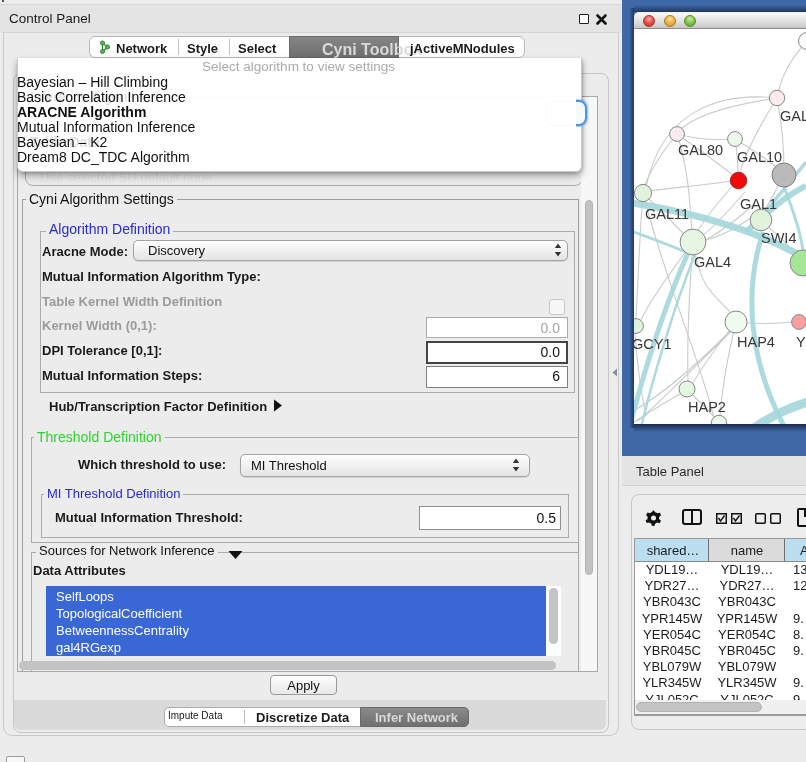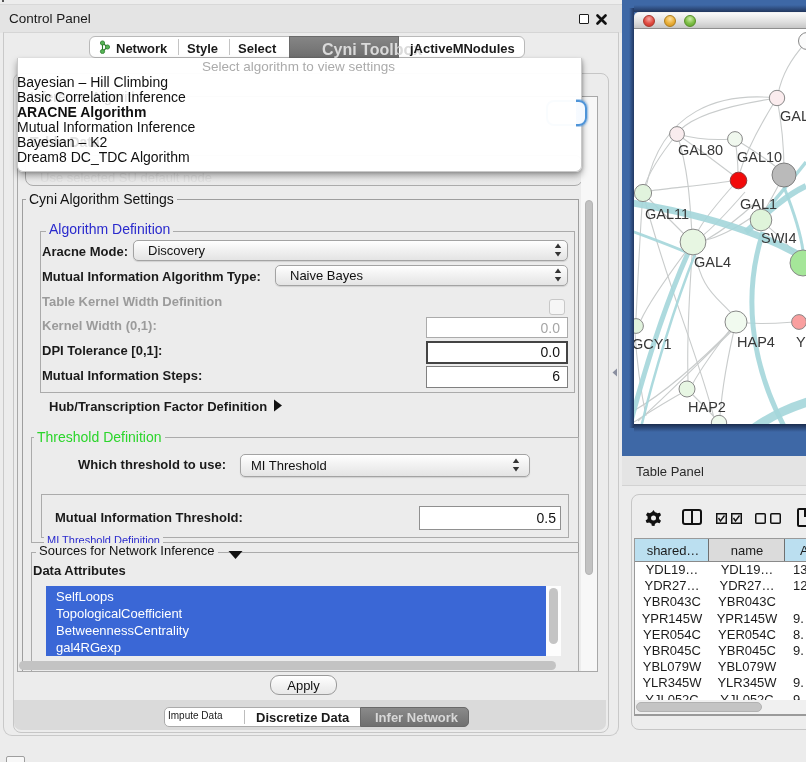--- a/index.html
+++ b/index.html
@@ -77,27 +77,20 @@
   <div class="lbl" style="left:42px;top:244px;">Aracne Mode:</div>
   <div class="combo" style="left:133px;top:240px;width:433px;height:19px;">
     <div class="ctxt">Discovery</div>
     <svg class="carr" style="left:420px;top:2px;" width="8" height="14" viewBox="0 0 8 14">
       <path d="M4 0.5 L7.2 5 H0.8 Z" fill="#333"></path>
         <path d="M4 13.5 L7.2 9 H0.8 Z" fill="#333"></path>
     </svg>
   </div>
 
   <div class="lbl" style="left:42px;top:269px;">Mutual Information Algorithm Type:</div>
-  <div class="combo" style="left:275px;top:265px;width:291px;height:19px;">
-    <div class="ctxt">Naive Bayes</div>
-    <svg class="carr" style="left:278px;top:2px;" width="8" height="14" viewBox="0 0 8 14">
-      <path d="M4 0.5 L7.2 5 H0.8 Z" fill="#333"></path>
-        <path d="M4 13.5 L7.2 9 H0.8 Z" fill="#333"></path>
-    </svg>
-  </div>
 
   <div class="lbl dis" style="left:42px;top:294px;">Table Kernel Width Definition</div>
   <div class="abs" style="left:549px;top:299px;width:14px;height:14px;border:1px solid #C8C8C8;border-radius:3px;background:#F6F6F6;"></div>
 
   <div class="lbl dis" style="left:42px;top:318px;">Kernel Width (0,1):</div>
   <div class="inp" style="left:426px;top:317px;width:142px;height:21px;border:1px solid #ABABAB;color:#A6A6A6;line-height:20px;padding-right:7px;box-sizing:border-box;">0.0</div>
 
   <div class="lbl" style="left:42px;top:343px;">DPI Tolerance [0,1]:</div>
   <div class="inp" style="left:426px;top:341px;width:142px;height:23px;border:2px solid #444;line-height:19px;padding-right:6px;box-sizing:border-box;">0.0</div>
 
@@ -115,21 +108,21 @@
   <div class="lbl" style="left:78px;top:457px;">Which threshold to use:</div>
   <div class="combo" style="left:240px;top:454px;width:288px;height:21px;">
     <div class="ctxt" style="left:10px;top:3px;">MI Threshold</div>
     <svg class="carr" style="left:271px;top:3px;" width="8" height="14" viewBox="0 0 8 14">
       <path d="M4 0.5 L7.2 5 H0.8 Z" fill="#333"></path>
         <path d="M4 13.5 L7.2 9 H0.8 Z" fill="#333"></path>
     </svg>
   </div>
 
   <div class="grp" style="left:41px;top:494px;width:526px;height:42px;"></div>
-  <div class="gtit" style="left:44px;top:486px;color:#2A2ACD;font-size:11px;margin-top:48px;">MI Threshold Definition</div>
+  <div class="gtit" style="left:44px;top:486px;color:#2A2ACD;font-size:13px;">MI Threshold Definition</div>
   <div class="lbl" style="left:55px;top:510px;">Mutual Information Threshold:</div>
   <div class="inp" style="left:419px;top:506px;width:142px;height:24px;border:1px solid #909090;line-height:22px;padding-right:4px;box-sizing:border-box;">0.5</div>
 
   <div class="grp" style="left:31px;top:552px;width:546px;height:119px;border-bottom:none;"></div>
   <div class="gtit" style="left:36px;top:543px;color:#111;font-weight:normal;font-size:13px;">Sources for Network Inference</div>
   <svg class="abs" style="left:228px;top:550px;" width="15" height="10" viewBox="0 0 15 10">
     <path d="M0.5 1 L14.5 1 L7.5 9 Z" fill="#111"></path>
   </svg>
   <div class="lbl" style="left:33px;top:563px;">Data Attributes</div>
 
@@ -137,21 +130,21 @@
   <div class="litem" style="left:48px;top:589px;">SelfLoops</div>
   <div class="litem" style="left:48px;top:606px;">TopologicalCoefficient</div>
   <div class="litem" style="left:48px;top:623px;">BetweennessCentrality</div>
   <div class="litem" style="left:48px;top:640px;">gal4RGexp</div>
   <div class="abs" style="left:546px;top:586px;width:15px;height:70px;background:#FDFDFD;"></div>
   <div class="abs" style="left:549px;top:588px;width:9px;height:56px;background:#C4C4C4;border-radius:5px;"></div>
 
   <div class="abs" style="left:19px;top:661px;width:537px;height:9px;background:#C3C3C3;border-radius:5px;"></div>
   <div class="abs" style="left:18px;top:671px;width:580px;height:1px;background:#A8A8A8;"></div>
 
-  <div class="abs" style="left:270px;top:675px;width:67px;height:20px;border:1px solid #9A9A9A;border-radius:9px;background:linear-gradient(#FFFFFF,#F0F0F0 60%,#E8E8E8);text-align:center;font-size:13px;color:#111;line-height:19px;box-sizing:border-box;">Apply</div>
+  <div class="abs" style="left:270px;top:675px;width:67px;height:20px;border:1px solid #9A9A9A;border-radius:4px;background:linear-gradient(#FFFFFF,#F0F0F0 60%,#E8E8E8);text-align:center;font-size:13px;color:#111;line-height:19px;box-sizing:border-box;">Apply</div>
 
   <div class="abs" style="left:164px;top:707px;width:305px;height:20px;background:#FFFFFF;border:1px solid #ABABAB;border-radius:5px;box-sizing:border-box;"></div>
   <div class="abs" style="left:360px;top:707px;width:109px;height:20px;background:linear-gradient(#8A8A8A,#707070);border:1px solid #6A6A6A;border-radius:0 5px 5px 0;box-sizing:border-box;"></div>
   <div class="abs" style="left:244px;top:710px;width:1px;height:14px;background:#BDBDBD;"></div>
   <div class="abs" style="left:168px;top:710px;font-size:10px;font-weight:normal;color:#1A1A1A;">Impute Data</div>
   <div class="abs" style="left:256px;top:710px;font-size:13px;font-weight:bold;color:#1A1A1A;">Discretize Data</div>
   <div class="abs" style="left:375px;top:710px;font-size:13px;font-weight:bold;color:#D8D8D8;">Infer Network</div>
 
   <div class="abs" style="left:6px;top:756px;width:17px;height:10px;border:1px solid #9E9E9E;border-radius:2px;background:#F8F8F8;"></div>
 

